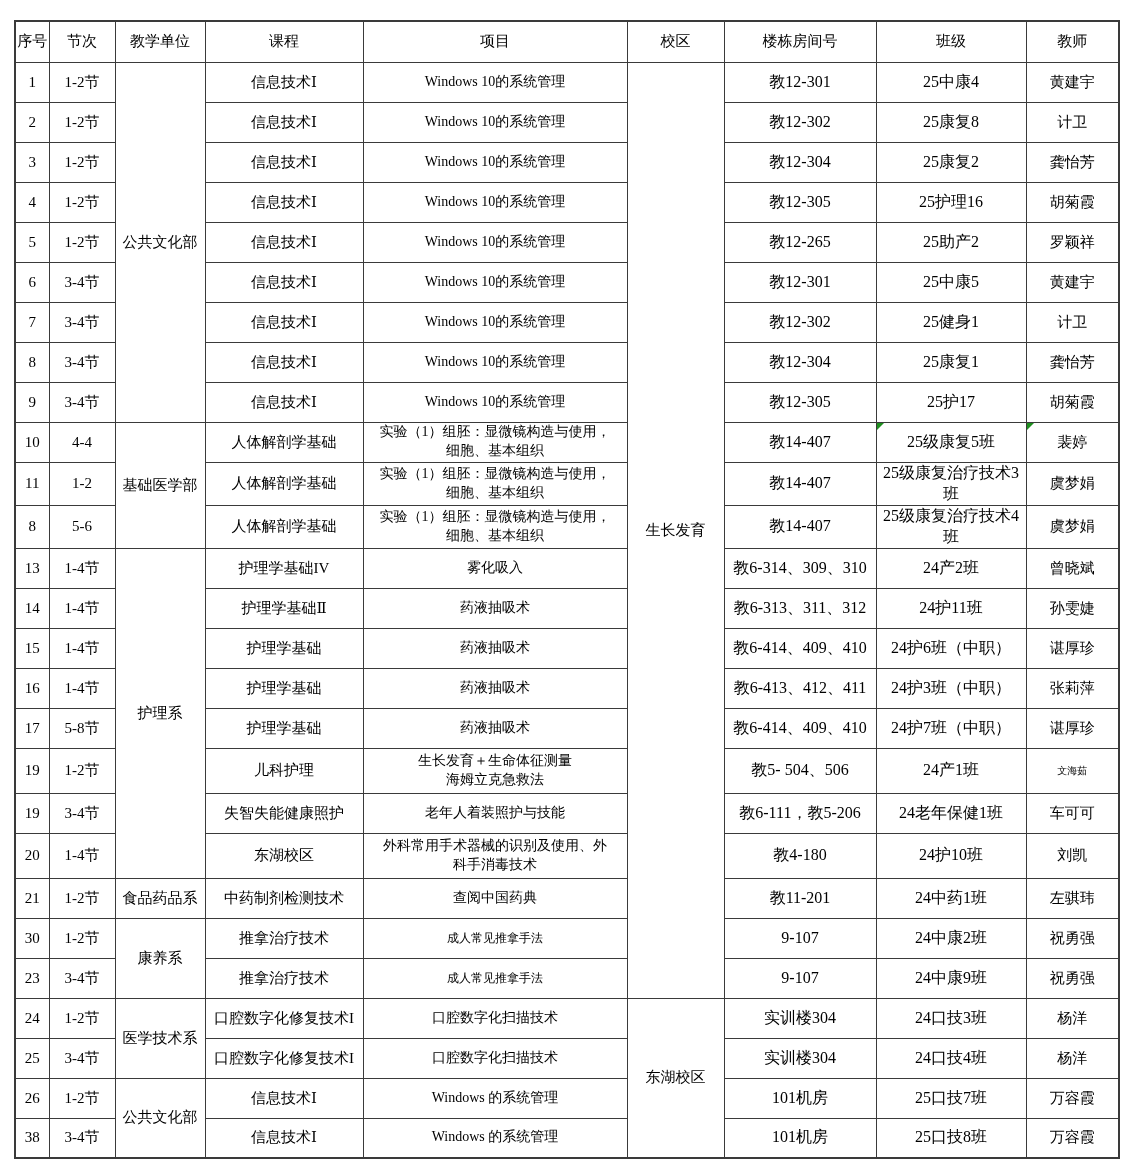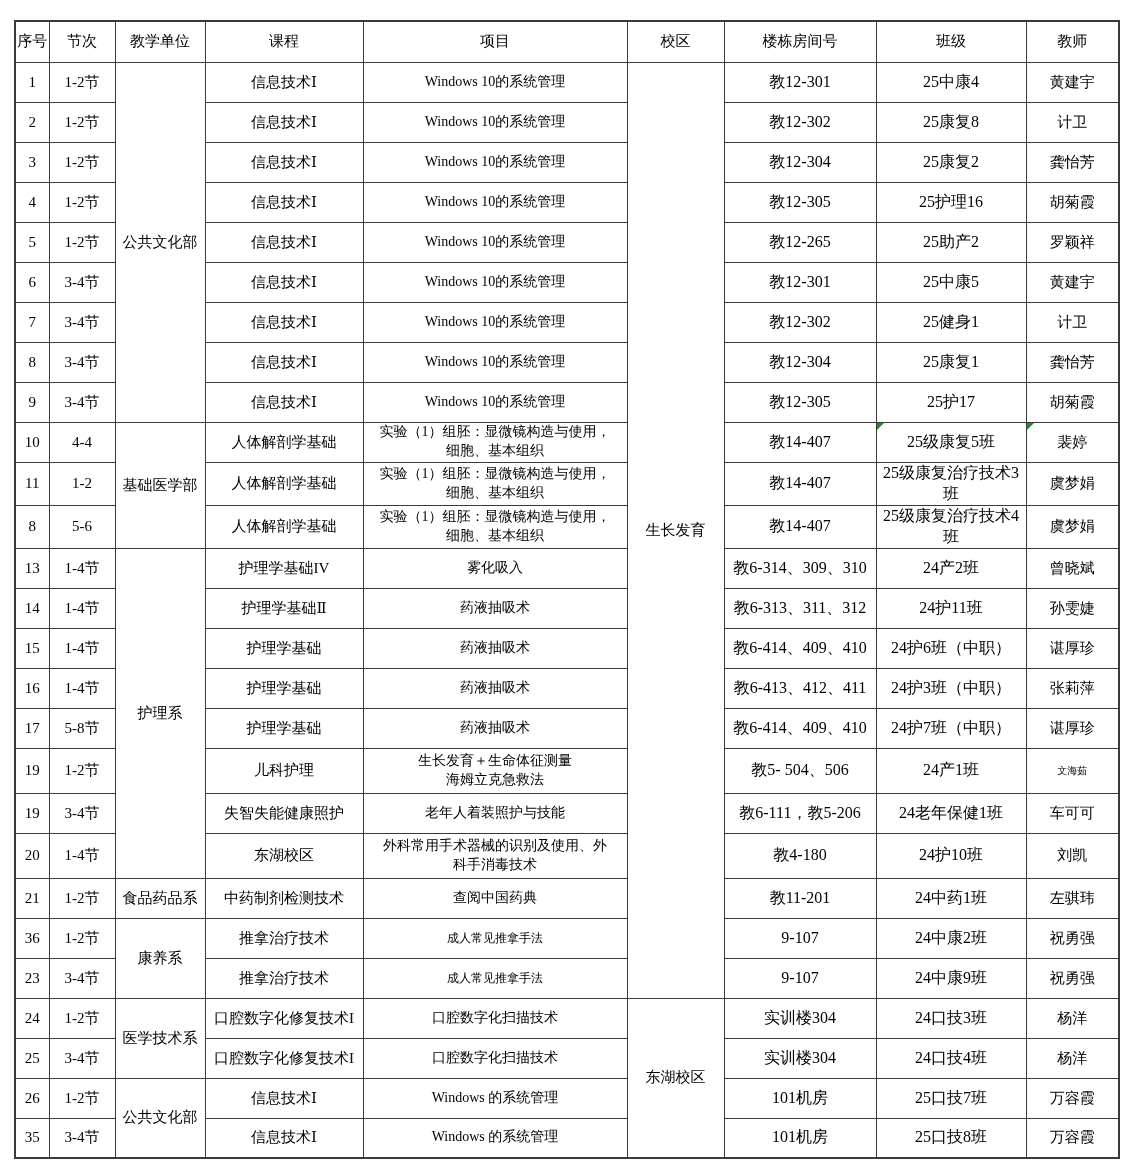--- a/index.html
+++ b/index.html
@@ -285,21 +285,21 @@
           <td class="index"><span class="cv">21</span></td>
           <td class="period"><span class="cv">1-2节</span></td>
           <td class="unit" rowspan="1"><span class="cv">食品药品系</span></td>
           <td class="course"><span class="cv">中药制剂检测技术</span></td>
           <td class="project"><span class="cv">查阅中国药典</span></td>
           <td class="room"><span class="cv">教11-201</span></td>
           <td class="class_name"><span class="cv">24中药1班</span></td>
           <td class="teacher"><span class="cv">左骐玮</span></td>
         </tr>
         <tr>
-          <td class="index"><span class="cv">36</span></td>
+          <td class="index"><span class="cv">30</span></td>
           <td class="period"><span class="cv">1-2节</span></td>
           <td class="unit" rowspan="2"><span class="cv">康养系</span></td>
           <td class="course"><span class="cv">推拿治疗技术</span></td>
           <td class="project small-project"><span class="cv">成人常见推拿手法</span></td>
           <td class="room"><span class="cv">9-107</span></td>
           <td class="class_name"><span class="cv">24中康2班</span></td>
           <td class="teacher"><span class="cv">祝勇强</span></td>
         </tr>
         <tr>
           <td class="index"><span class="cv">23</span></td>
@@ -334,21 +334,21 @@
           <td class="index"><span class="cv">26</span></td>
           <td class="period"><span class="cv">1-2节</span></td>
           <td class="unit" rowspan="2"><span class="cv">公共文化部</span></td>
           <td class="course"><span class="cv">信息技术Ⅰ</span></td>
           <td class="project"><span class="cv">Windows 的系统管理</span></td>
           <td class="room"><span class="cv">101机房</span></td>
           <td class="class_name"><span class="cv">25口技7班</span></td>
           <td class="teacher"><span class="cv">万容霞</span></td>
         </tr>
         <tr>
-          <td class="index"><span class="cv">35</span></td>
+          <td class="index"><span class="cv">38</span></td>
           <td class="period"><span class="cv">3-4节</span></td>
           <td class="course"><span class="cv">信息技术Ⅰ</span></td>
           <td class="project"><span class="cv">Windows 的系统管理</span></td>
           <td class="room"><span class="cv">101机房</span></td>
           <td class="class_name"><span class="cv">25口技8班</span></td>
           <td class="teacher"><span class="cv">万容霞</span></td>
         </tr>
       </tbody>
   </table>
 </div>

